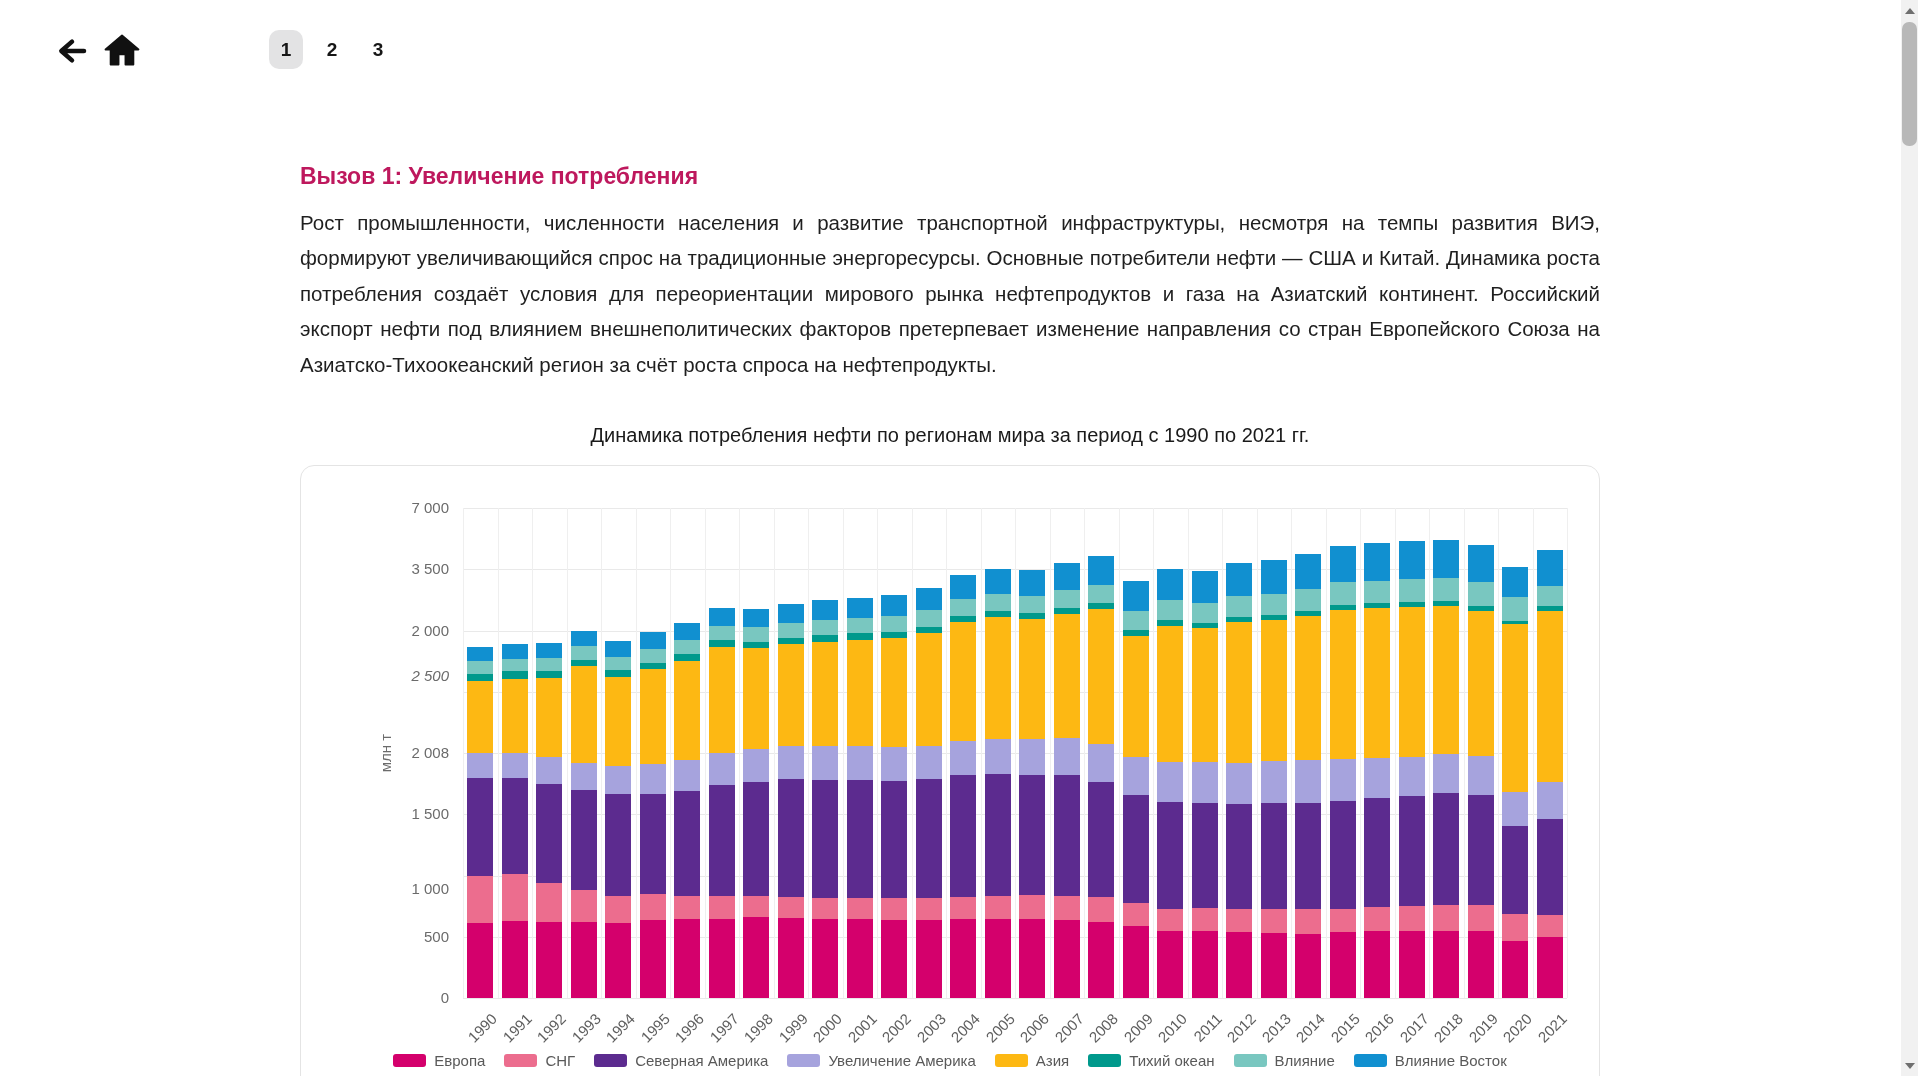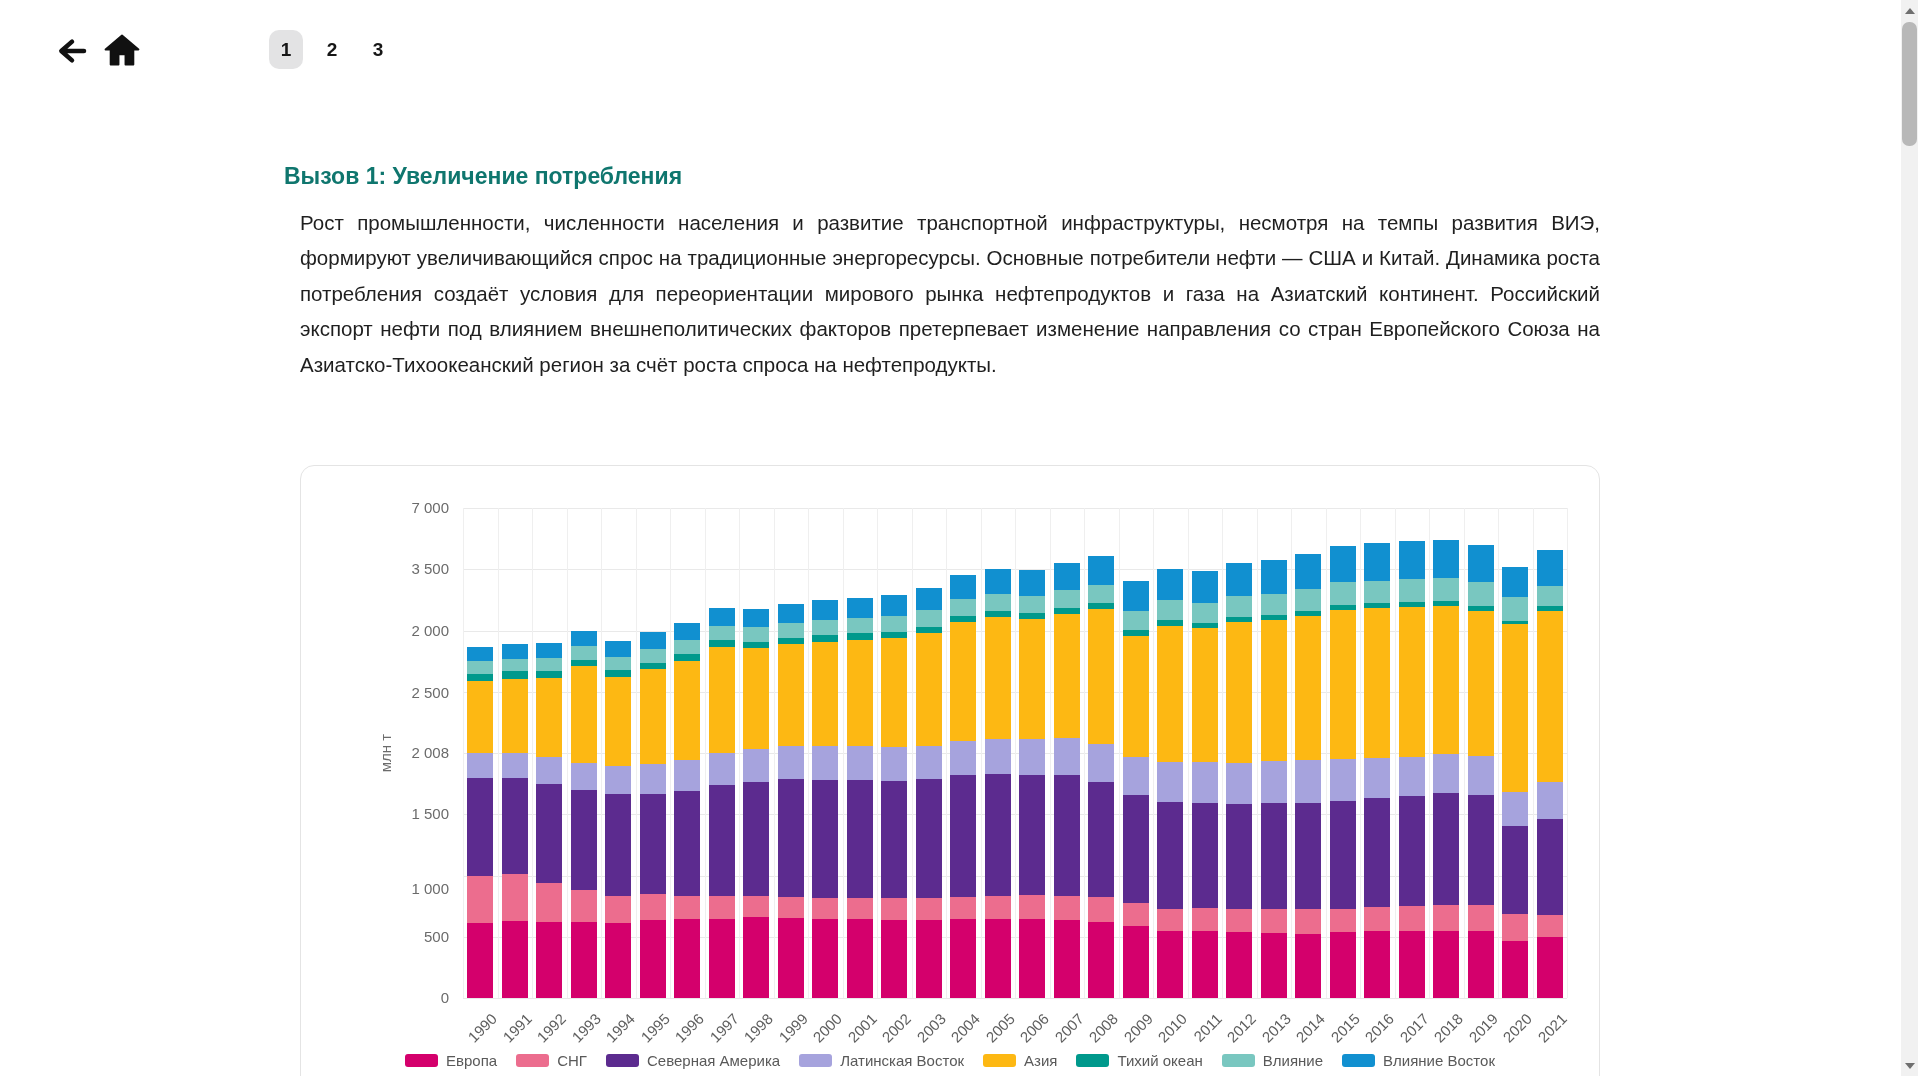--- a/index.html
+++ b/index.html
@@ -13,22 +13,22 @@
   .icon-btn.home{left:104px;top:33px;width:36px;height:33px;}
   .pager{position:absolute;left:269px;top:30px;display:flex;gap:12px;align-items:center;}
   .page-btn{
     width:34px;height:39px;border:none;background:transparent;border-radius:10px;
     font-family:"Liberation Sans",sans-serif;font-size:19px;font-weight:600;color:#161616;cursor:pointer;
   }
   .page-btn.active{background:#e3e3e4;}
   
   .doc-title{position:absolute;left:300px;top:90px;width:1310px;margin:0;
     font-size:29px;font-weight:700;letter-spacing:-0.3px;color:#141414;}
-  .doc-subtitle{position:absolute;left:284px;top:163px;width:1310px;margin:0;
-    font-size:23px;font-weight:700;color:#0f766e;}
+  .doc-subtitle{position:absolute;left:300px;top:163px;width:1310px;margin:0;
+    font-size:23px;font-weight:700;color:#be185d;}
   .doc-paragraph{position:absolute;left:300px;top:205px;width:1300px;margin:0;
     font-size:20.5px;line-height:35.4px;text-align:justify;color:#1f1f1f;}
   .chart-caption{position:absolute;left:300px;top:424px;width:1300px;text-align:center;
     font-size:20px;font-weight:500;color:#1a1a1a;}
   
   .chart-card{position:absolute;left:300px;top:465px;width:1298px;height:625px;
     border:1px solid #e4e4e4;border-radius:14px;background:#ffffff;}
   #chart{position:absolute;left:0;top:0;width:100%;height:100%;}
   .gridline-h{position:absolute;height:1px;background:#e9e9e9;}
   .gridline-v{position:absolute;width:1px;background:#efefef;}
@@ -72,35 +72,36 @@
 
   <div class="pager">
     <button class="page-btn active">1</button>
     <button class="page-btn">2</button>
     <button class="page-btn">3</button>
   </div>
 
   <h2 class="doc-subtitle">Вызов 1: Увеличение потребления</h2>
   <p class="doc-paragraph">Рост промышленности, численности населения и развитие транспортной инфраструктуры, несмотря на темпы развития ВИЭ, формируют увеличивающийся спрос на традиционные энергоресурсы. Основные потребители нефти — США и Китай. Динамика роста потребления создаёт условия для переориентации мирового рынка нефтепродуктов и газа на Азиатский континент. Российский экспорт нефти под влиянием внешнеполитических факторов претерпевает изменение направления со стран Европейского Союза на Азиатско-Тихоокеанский регион за счёт роста спроса на нефтепродукты.</p>
 
+  <div class="chart-caption">Динамика потребления нефти по регионам мира за период с 1990 по 2021 гг.</div>
 
   <div class="chart-card">
     <div id="chart">
         <div class="gridline-h" style="left: 162px; top: 532px; width: 1104px;"></div>
         <div class="ytick" style="top: 523px;">0</div>
         <div class="gridline-h" style="left: 162px; top: 470.75px; width: 1104px;"></div>
         <div class="ytick" style="top: 461.75px;">500</div>
         <div class="gridline-h" style="left: 162px; top: 409.5px; width: 1104px;"></div>
         <div class="ytick" style="top: 414px;">1 000</div>
         <div class="gridline-h" style="left: 162px; top: 348.25px; width: 1104px;"></div>
         <div class="ytick" style="top: 339.25px;">1 500</div>
         <div class="gridline-h" style="left: 162px; top: 287px; width: 1104px;"></div>
         <div class="ytick" style="top: 278px;">2 008</div>
         <div class="gridline-h" style="left: 162px; top: 225.75px; width: 1104px;"></div>
-        <div class="ytick" style="top: 218px;">2 500</div>
+        <div class="ytick" style="top: 201px; font-style: italic;">2 500</div>
         <div class="gridline-h" style="left: 162px; top: 164.5px; width: 1104px;"></div>
         <div class="ytick" style="top: 155.5px;">2 000</div>
         <div class="gridline-h" style="left: 162px; top: 103.25px; width: 1104px;"></div>
         <div class="ytick" style="top: 94.25px;">3 500</div>
         <div class="gridline-h" style="left: 162px; top: 42px; width: 1104px;"></div>
         <div class="ytick" style="top: 33px;">7 000</div>
         <div class="gridline-v" style="left: 162px; top: 42px; height: 490px;"></div>
         <div class="gridline-v" style="left: 196.5px; top: 42px; height: 490px;"></div>
         <div class="gridline-v" style="left: 231px; top: 42px; height: 490px;"></div>
         <div class="gridline-v" style="left: 265.5px; top: 42px; height: 490px;"></div>
@@ -430,21 +431,21 @@
           <div class="legend-item">
             <span class="legend-swatch" style="background: rgb(236, 109, 142);"></span>
             <span class="legend-label">СНГ</span>
           </div>
           <div class="legend-item">
             <span class="legend-swatch" style="background: rgb(92, 43, 143);"></span>
             <span class="legend-label">Северная Америка</span>
           </div>
           <div class="legend-item">
             <span class="legend-swatch" style="background: rgb(166, 163, 221);"></span>
-            <span class="legend-label">Латинская Восток</span>
+            <span class="legend-label">Увеличение Америка</span>
           </div>
           <div class="legend-item">
             <span class="legend-swatch" style="background: rgb(253, 184, 19);"></span>
             <span class="legend-label">Азия</span>
           </div>
           <div class="legend-item">
             <span class="legend-swatch" style="background: rgb(0, 153, 140);"></span>
             <span class="legend-label">Тихий океан</span>
           </div>
           <div class="legend-item">

